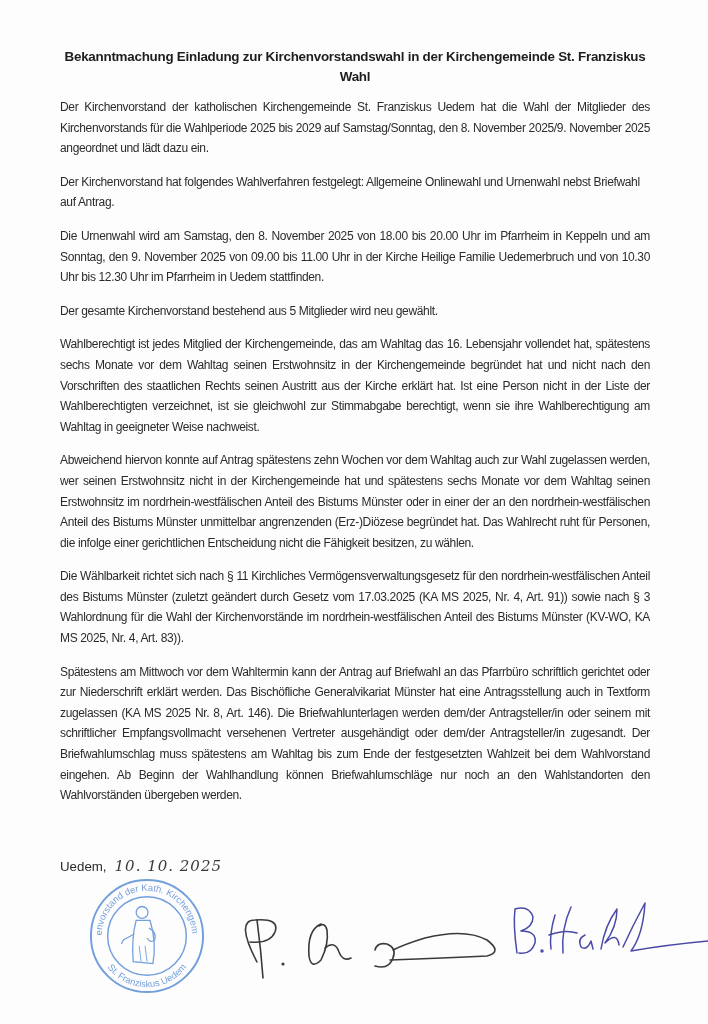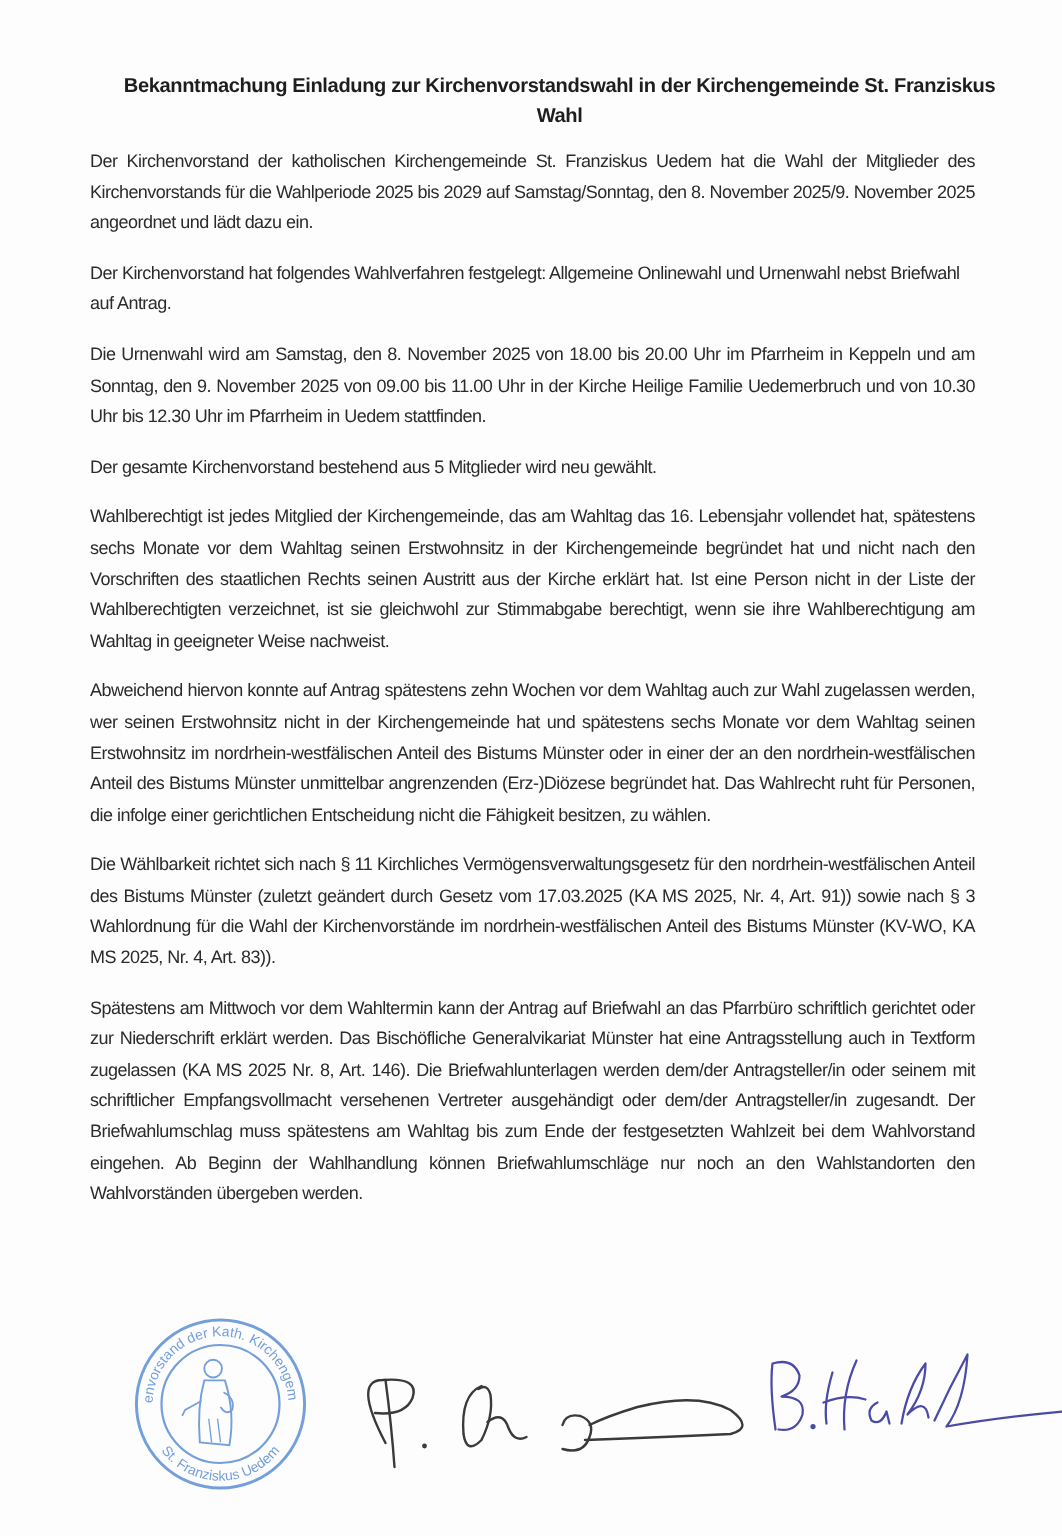--- a/index.html
+++ b/index.html
@@ -4,21 +4,21 @@
 <style>
   html, body { margin: 0; padding: 0; background: #ffffff; }
   body {
     width: 708px; height: 1024px; position: relative; overflow: hidden;
     font-family: "Liberation Sans", sans-serif; color: #2b2b2b;
   }
   .page { position: absolute; left: 0; top: 0; width: 708px; height: 1024px; background: #fdfdfd; }
   .title {
     position: absolute; left: 60px; width: 590px; top: 47px;
     text-align: center; font-weight: bold; font-size: 13.4px; line-height: 20px;
-    color: #1e1e1e; letter-spacing: -0.25px; margin-left: 18px;
+    color: #1e1e1e; letter-spacing: -0.25px;
   }
   .body {
     position: absolute; left: 60px; width: 590px; top: 97px;
     font-size: 12px; line-height: 20.6px; letter-spacing: -0.35px;
   }
   .body p { margin: 0 0 13px 0; text-align: justify; }
   .body p.left { text-align: left; }
   .place-date {
     position: absolute; left: 60px; top: 856px; font-size: 13.3px; line-height: 20px;
     display: flex; align-items: baseline;
@@ -45,20 +45,24 @@
     <p>Der Kirchenvorstand der katholischen Kirchengemeinde St. Franziskus Uedem hat die Wahl der Mitglieder des Kirchenvorstands für die Wahlperiode 2025 bis 2029 auf Samstag/Sonntag, den 8. November 2025/9. November 2025 angeordnet und lädt dazu ein.</p>
     <p class="left">Der Kirchenvorstand hat folgendes Wahlverfahren festgelegt: Allgemeine Onlinewahl und Urnenwahl nebst Briefwahl auf Antrag.</p>
     <p>Die Urnenwahl wird am Samstag, den 8. November 2025 von 18.00 bis 20.00 Uhr im Pfarrheim in Keppeln und am Sonntag, den 9. November 2025 von 09.00 bis 11.00 Uhr in der Kirche Heilige Familie Uedemerbruch und von 10.30 Uhr bis 12.30 Uhr im Pfarrheim in Uedem stattfinden.</p>
     <p class="left">Der gesamte Kirchenvorstand bestehend aus 5 Mitglieder wird neu gewählt.</p>
     <p>Wahlberechtigt ist jedes Mitglied der Kirchengemeinde, das am Wahltag das 16. Lebensjahr vollendet hat, spätestens sechs Monate vor dem Wahltag seinen Erstwohnsitz in der Kirchengemeinde begründet hat und nicht nach den Vorschriften des staatlichen Rechts seinen Austritt aus der Kirche erklärt hat. Ist eine Person nicht in der Liste der Wahlberechtigten verzeichnet, ist sie gleichwohl zur Stimmabgabe berechtigt, wenn sie ihre Wahlberechtigung am Wahltag in geeigneter Weise nachweist.</p>
     <p>Abweichend hiervon konnte auf Antrag spätestens zehn Wochen vor dem Wahltag auch zur Wahl zugelassen werden, wer seinen Erstwohnsitz nicht in der Kirchengemeinde hat und spätestens sechs Monate vor dem Wahltag seinen Erstwohnsitz im nordrhein-westfälischen Anteil des Bistums Münster oder in einer der an den nordrhein-westfälischen Anteil des Bistums Münster unmittelbar angrenzenden (Erz-)Diözese begründet hat. Das Wahlrecht ruht für Personen, die infolge einer gerichtlichen Entscheidung nicht die Fähigkeit besitzen, zu wählen.</p>
     <p>Die Wählbarkeit richtet sich nach § 11 Kirchliches Vermögensverwaltungsgesetz für den nordrhein-westfälischen Anteil des Bistums Münster (zuletzt geändert durch Gesetz vom 17.03.2025 (KA MS 2025, Nr. 4, Art. 91)) sowie nach § 3 Wahlordnung für die Wahl der Kirchenvorstände im nordrhein-westfälischen Anteil des Bistums Münster (KV-WO, KA MS 2025, Nr. 4, Art. 83)).</p>
     <p>Spätestens am Mittwoch vor dem Wahltermin kann der Antrag auf Briefwahl an das Pfarrbüro schriftlich gerichtet oder zur Niederschrift erklärt werden. Das Bischöfliche Generalvikariat Münster hat eine Antragsstellung auch in Textform zugelassen (KA MS 2025 Nr. 8, Art. 146). Die Briefwahlunterlagen werden dem/der Antragsteller/in oder seinem mit schriftlicher Empfangsvollmacht versehenen Vertreter ausgehändigt oder dem/der Antragsteller/in zugesandt. Der Briefwahlumschlag muss spätestens am Wahltag bis zum Ende der festgesetzten Wahlzeit bei dem Wahlvorstand eingehen. Ab Beginn der Wahlhandlung können Briefwahlumschläge nur noch an den Wahlstandorten den Wahlvorständen übergeben werden.</p>
   </div>
 
+  <div class="place-date">
+    <span>Uedem,</span>
+    <span class="handwritten">10. 10. 2025</span>
+  </div>
 
   <svg class="stamp" viewBox="0 0 120 120">
     <defs>
       <path id="stampTop" d="M 14 60 A 46 46 0 0 1 106 60"></path>
       <path id="stampBottom" d="M 10 62 A 50 50 0 0 0 110 62"></path>
     </defs>
     <g fill="none" stroke="#5b8fd6" opacity="0.85">
       <circle cx="60" cy="60" r="57" stroke-width="2"></circle>
       <circle cx="60" cy="60" r="40" stroke-width="1.5"></circle>
 

